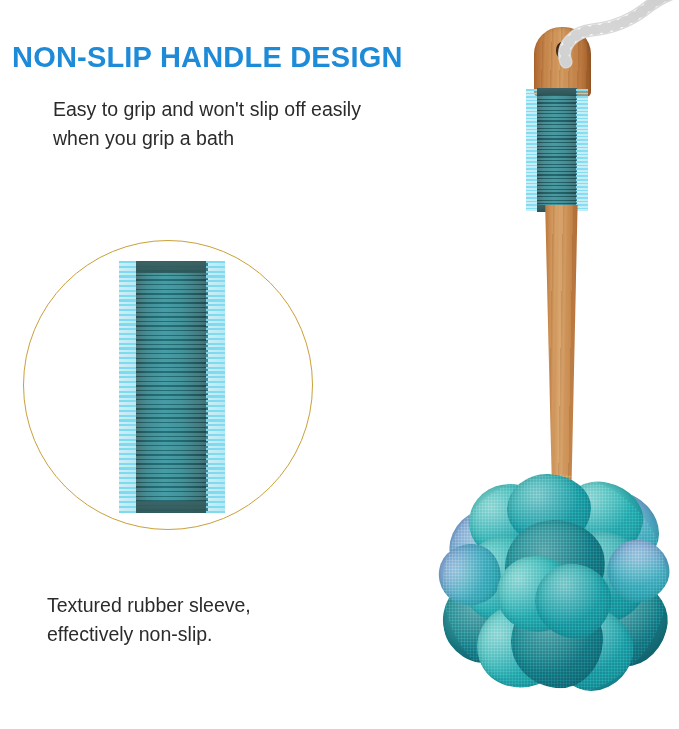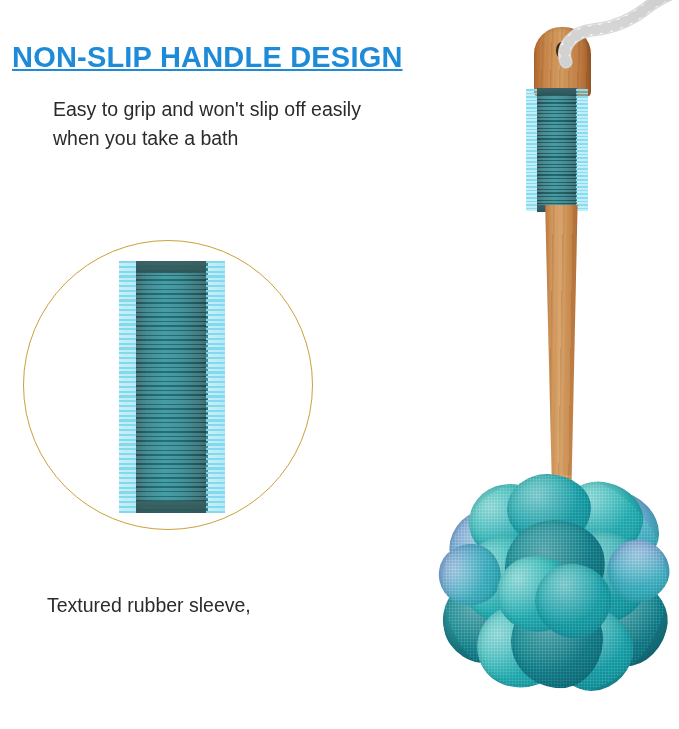--- a/index.html
+++ b/index.html
@@ -23,21 +23,20 @@
   
   #headline {
     position: absolute;
     left: 12px;
     top: 41px;
     font-size: 29px;
     font-weight: bold;
     letter-spacing: 0.2px;
     color: #1e8bd8;
     white-space: nowrap;
-    text-decoration: underline;
   }
   #subcopy {
     position: absolute;
     left: 13px;
     top: 95px;
     width: 420px;
     font-size: 19.5px;
     line-height: 29px;
     color: #2b2b2b;
   }
@@ -292,21 +291,21 @@
 </style>
 </head>
 <body>
 
 <div id="page">
 
   <div id="headline">NON-SLIP HANDLE DESIGN</div>
 
   <div id="subcopy">
     <span>Easy to grip and won't slip off easily</span>
-    <span>when you take a bath</span>
+    <span>when you grip a bath</span>
   </div>
 
   <div id="inset">
     <div id="inset-clip">
 
       <div class="inset-wood" id="inset-wood-top"></div>
 
       <div id="inset-sleeve">
         <div class="inset-teeth" id="inset-teeth-l"></div>
         <div id="inset-sleeve-core"></div>
@@ -314,20 +313,21 @@
         <div class="sleeve-band" id="sleeve-band-bot"></div>
         <div class="inset-teeth" id="inset-teeth-r"></div>
       </div>
 
       <div class="inset-wood" id="inset-wood-bot"></div>
     </div>
   </div>
 
   <div id="caption">
     <span>Textured rubber sleeve,</span>
+    <span>effectively non-slip.</span>
   </div>
 
   <div id="brush">
 
     <div id="head"></div>
     <div id="head-hole"></div>
 
     <svg id="rope" viewBox="0 0 140 74">
       <defs>
         <linearGradient id="ropeg" x1="0" y1="1" x2="1" y2="0">

